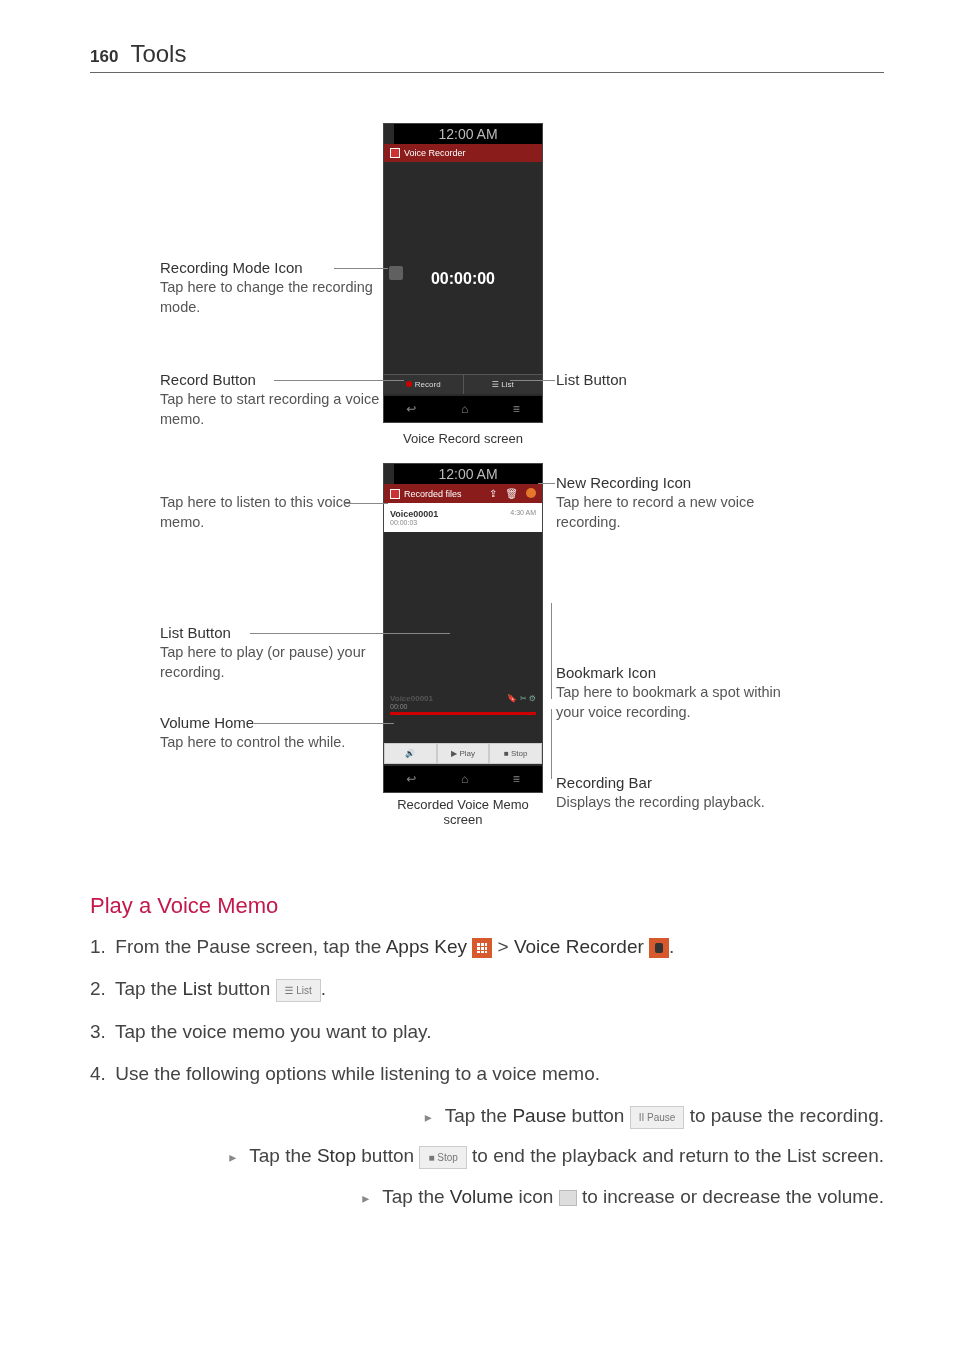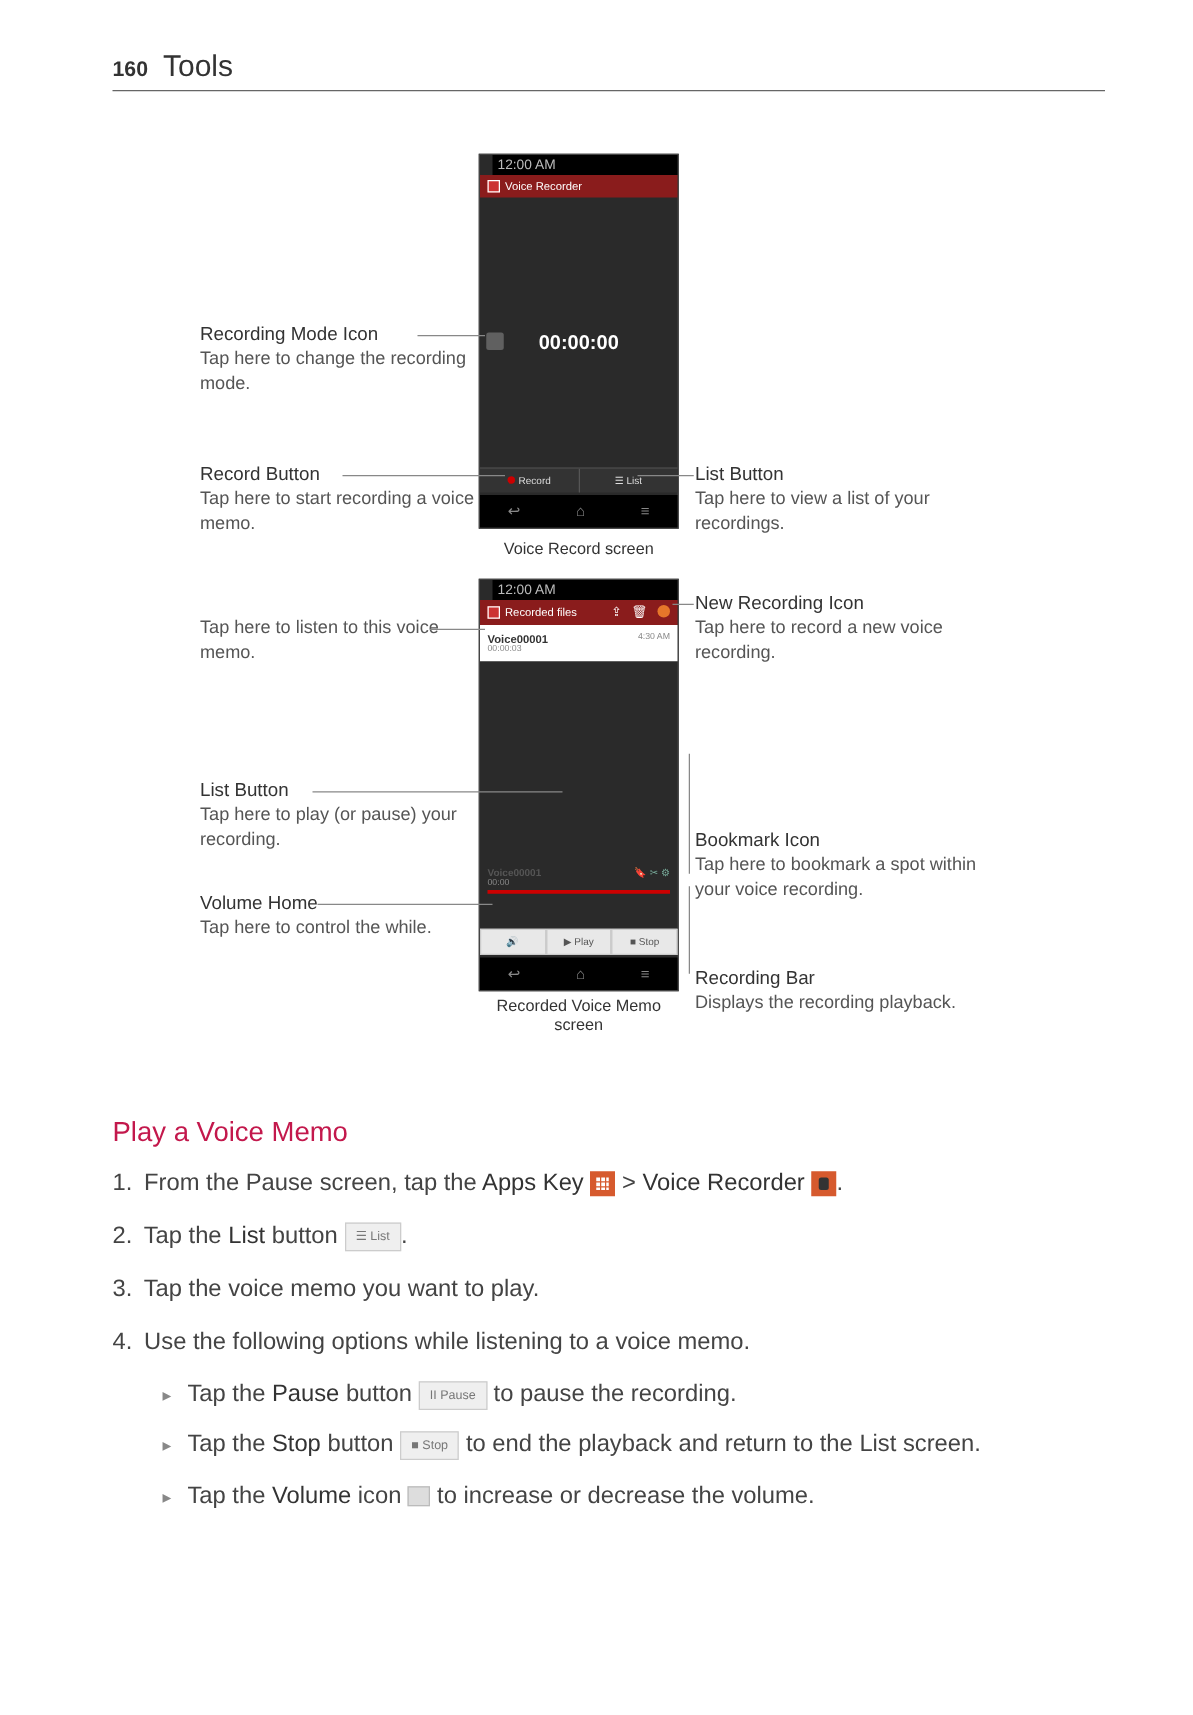--- a/index.html
+++ b/index.html
@@ -38,21 +38,21 @@
   .phone {
     position: absolute;
     width: 160px;
     background: #2a2a2a;
     border: 1px solid #444;
     font-size: 9px;
     color: #ddd;
   }
   .phone1 { left: 293px; top: 20px; height: 300px; }
   .phone2 { left: 293px; top: 360px; height: 330px; }
-  .status-bar { background: #000; text-align: left; padding: 2px 4px; font-size: 11px; color: #bbb; margin-left: 10px; }
+  .status-bar { background: #000; text-align: center; padding: 2px 4px; font-size: 14px; color: #bbb; margin-left: 10px; }
   .title-bar { background: #8a1c1c; padding: 4px 6px; font-size: 9px; color: #fff; display:flex; align-items:center; gap:4px;}
   .title-bar .icon-box { width:10px;height:10px;background:#c33;border:1px solid #fff;}
   .rec-time { color:#fff; text-align:center; font-size:16px; font-weight:bold; margin-top:8px;}
   .btn-row { display:flex; border-top:1px solid #555; margin-top:auto; position:absolute; bottom:28px; left:0; right:0;}
   .btn-row .half { flex:1; text-align:center; padding:5px 0; font-size:8px; background:#333; color:#ddd; border-right:1px solid #555;}
   .btn-row .half:last-child{border-right:none;}
   .rec-dot{display:inline-block;width:6px;height:6px;background:#c00;border-radius:50%;margin-right:3px;}
   .nav-row { display:flex; justify-content:space-around; padding:6px 0; background:#000; position:absolute; bottom:0; left:0; right:0;}
   .nav-row span { color:#888; font-size:12px;}
   .mode-pin { position:absolute; left:5px; top:142px; width:14px; height:14px; background:#606060; border-radius:2px;}
@@ -81,21 +81,21 @@
   .instr .num { display:inline-block; width:20px;}
   .inline-icon { display:inline-block; vertical-align:middle; }
   .apps-key { width:20px;height:20px;background:#d65a2e;display:inline-flex;align-items:center;justify-content:center;}
   .apps-key svg { width:12px;height:12px;}
   .vr-icon { width:20px;height:20px;background:#d65a2e;display:inline-flex;align-items:center;justify-content:center;}
   .vr-icon span{width:8px;height:10px;background:#333;border-radius:2px;}
   .btn-pill { display:inline-block; background:#efefef; border:1px solid #ccc; font-size:10px; padding:2px 8px; color:#777; vertical-align:middle;}
   .vol-icon { display:inline-block;width:18px;height:16px;background:#ddd;border:1px solid #bbb;vertical-align:middle;}
 
   .sub-list { margin-left:40px; margin-top:6px;}
-  .sub-list .item { font-size:19px; color:#444; line-height:1.7; margin-bottom:8px;}
+  .sub-list .item { font-size:19px; color:#444; line-height:1.7; margin-bottom:8px;text-align:right;}
   .sub-list .item::before { content:"▸"; color:#888; margin-right:8px; font-size:14px;}
 
   .leader { position:absolute; background:#888; height:1px;}
   .leaderV { position:absolute; background:#888; width:1px;}
 </style>
 </head>
 <body>
 
 <div class="header">
   <span class="page-num">160</span>
@@ -174,21 +174,20 @@
   <div class="leader" style="left:244px; top:165px; width:54px;"></div>
 
   <div class="callout" style="left:70px; top:267px; width:220px;">
     <div class="h">Record Button</div>
     <div class="b">Tap here to start recording a voice memo.</div>
   </div>
   <div class="leader" style="left:184px; top:277px; width:130px;"></div>
 
   <div class="callout" style="left:466px; top:267px; width:220px;">
     <div class="h">List Button</div>
-    <div class="b">Tap here to view a list of your recordings.</div>
   </div>
   <div class="leader" style="left:420px; top:277px; width:45px;"></div>
 
   <div class="callout" style="left:70px; top:390px; width:220px;">
     <div class="b">Tap here to listen to this voice memo.</div>
   </div>
   <div class="leader" style="left:254px; top:400px; width:44px;"></div>
 
   <div class="callout" style="left:70px; top:520px; width:220px;">
     <div class="h">List Button</div>

